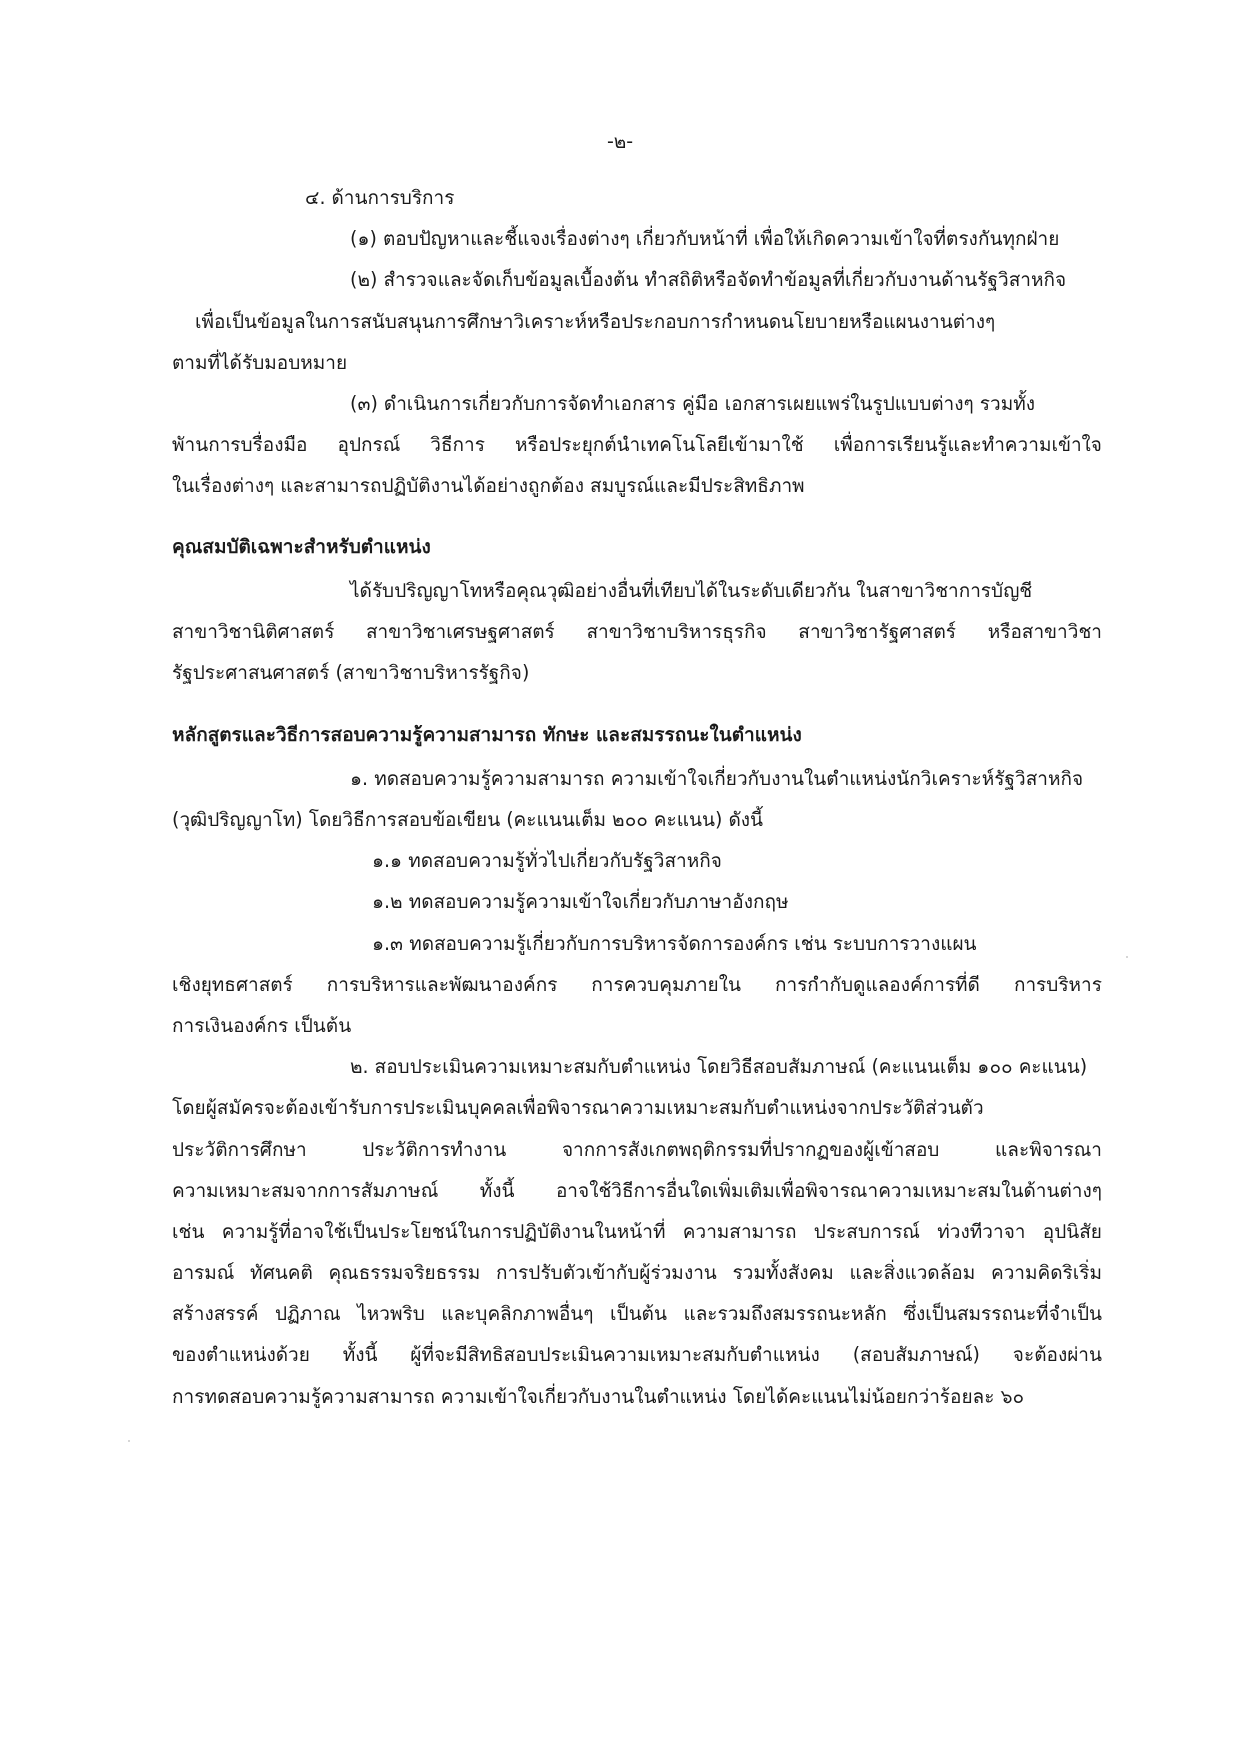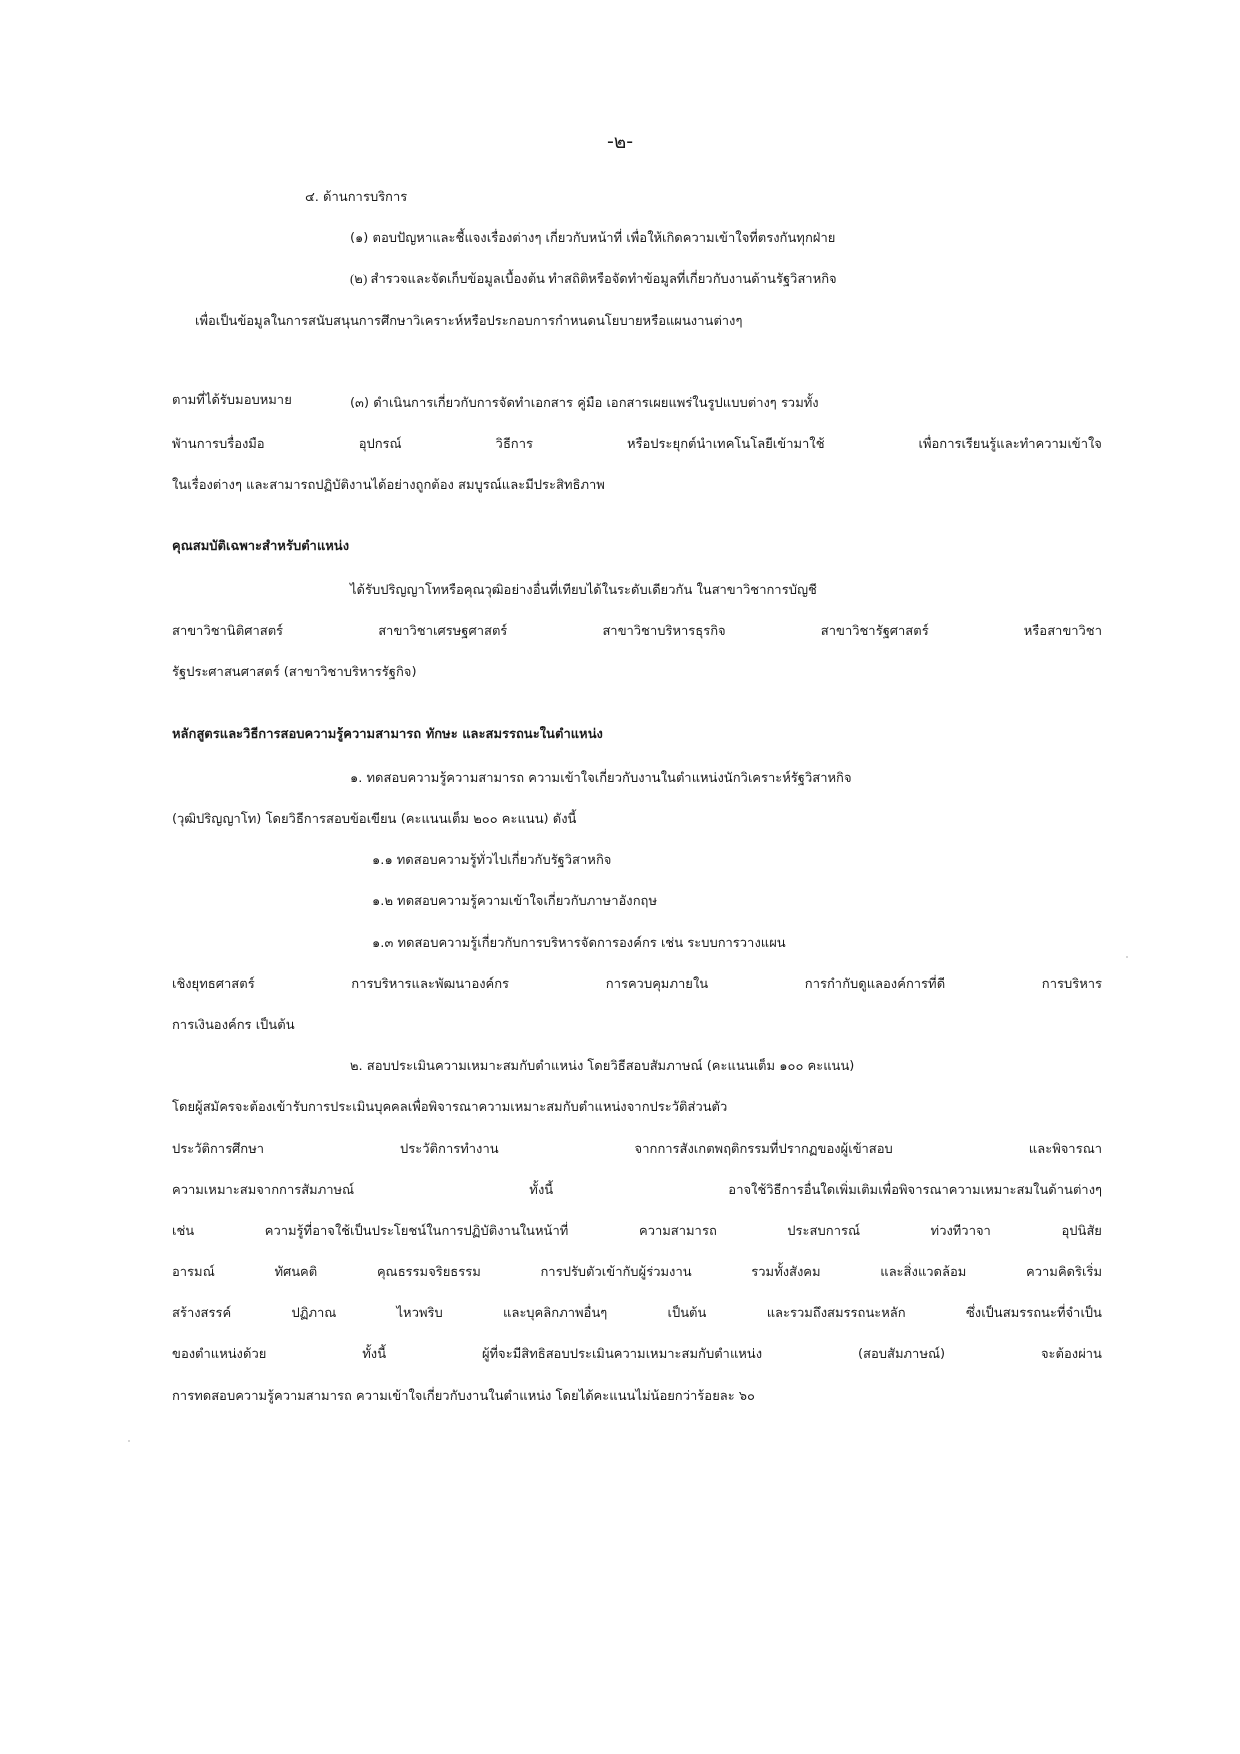--- a/index.html
+++ b/index.html
@@ -8,44 +8,44 @@
       height: 1754px;
       background: #ffffff;
       position: relative;
       overflow: hidden;
       font-family: "DejaVu Sans", "Liberation Sans", sans-serif;
       color: #1a1a1a;
     }
     .page { position: absolute; left: 0; top: 0; width: 1240px; height: 1754px; }
     .line {
       position: absolute;
-      font-size: 13px;
+      font-size: 19px;
       line-height: 28px;
       white-space: nowrap;
       letter-spacing: 0px;
     }
     .justify { width: 930px; text-align: justify; text-align-last: justify; }
     .bold { font-weight: bold; }
     .page-num { position: absolute; top: 126px; left: 0; width: 1240px; text-align: center; font-size: 19px; }
     .speck { position: absolute; width: 2px; height: 2px; background: #c8c8c8; border-radius: 1px; }
   </style>
 </head>
 <body>
 
 <div class="page">
 
   <div class="page-num">-๒-</div>
 
   <div class="line" style="left:305px; top:183px;">๔. ด้านการบริการ</div>
 
   <div class="line" style="left:350px; top:224px;">(๑) ตอบปัญหาและชี้แจงเรื่องต่างๆ เกี่ยวกับหน้าที่ เพื่อให้เกิดความเข้าใจที่ตรงกันทุกฝ่าย</div>
 
-  <div class="line" style="left:350px; top:265px;font-family:Liberation Serif, serif;">(๒) สำรวจและจัดเก็บข้อมูลเบื้องต้น ทำสถิติหรือจัดทำข้อมูลที่เกี่ยวกับงานด้านรัฐวิสาหกิจ</div>
+  <div class="line" style="left:350px; top:265px;">(๒) สำรวจและจัดเก็บข้อมูลเบื้องต้น ทำสถิติหรือจัดทำข้อมูลที่เกี่ยวกับงานด้านรัฐวิสาหกิจ</div>
   <div class="line justify" style="left:172px; top:307px;margin-left:23px;">เพื่อเป็นข้อมูลในการสนับสนุนการศึกษาวิเคราะห์หรือประกอบการกำหนดนโยบายหรือแผนงานต่างๆ</div>
-  <div class="line" style="left:172px; top:348px;margin-top:38px;">ตามที่ได้รับมอบหมาย</div>
+  <div class="line" style="left:172px; top:348px;">ตามที่ได้รับมอบหมาย</div>
 
   <div class="line" style="left:350px; top:389px;">(๓) ดำเนินการเกี่ยวกับการจัดทำเอกสาร คู่มือ เอกสารเผยแพร่ในรูปแบบต่างๆ รวมทั้ง</div>
   <div class="line justify" style="left:172px; top:430px;">พัานการบรื่องมือ อุปกรณ์ วิธีการ หรือประยุกต์นำเทคโนโลยีเข้ามาใช้ เพื่อการเรียนรู้และทำความเข้าใจ</div>
   <div class="line" style="left:172px; top:471px;">ในเรื่องต่างๆ และสามารถปฏิบัติงานได้อย่างถูกต้อง สมบูรณ์และมีประสิทธิภาพ</div>
 
   <div class="line bold" style="left:172px; top:532px;">คุณสมบัติเฉพาะสำหรับตำแหน่ง</div>
   <div class="line" style="left:350px; top:576px;">ได้รับปริญญาโทหรือคุณวุฒิอย่างอื่นที่เทียบได้ในระดับเดียวกัน ในสาขาวิชาการบัญชี</div>
   <div class="line justify" style="left:172px; top:617px;">สาขาวิชานิติศาสตร์ สาขาวิชาเศรษฐศาสตร์ สาขาวิชาบริหารธุรกิจ สาขาวิชารัฐศาสตร์ หรือสาขาวิชา</div>
   <div class="line" style="left:172px; top:658px;">รัฐประศาสนศาสตร์ (สาขาวิชาบริหารรัฐกิจ)</div>
 

